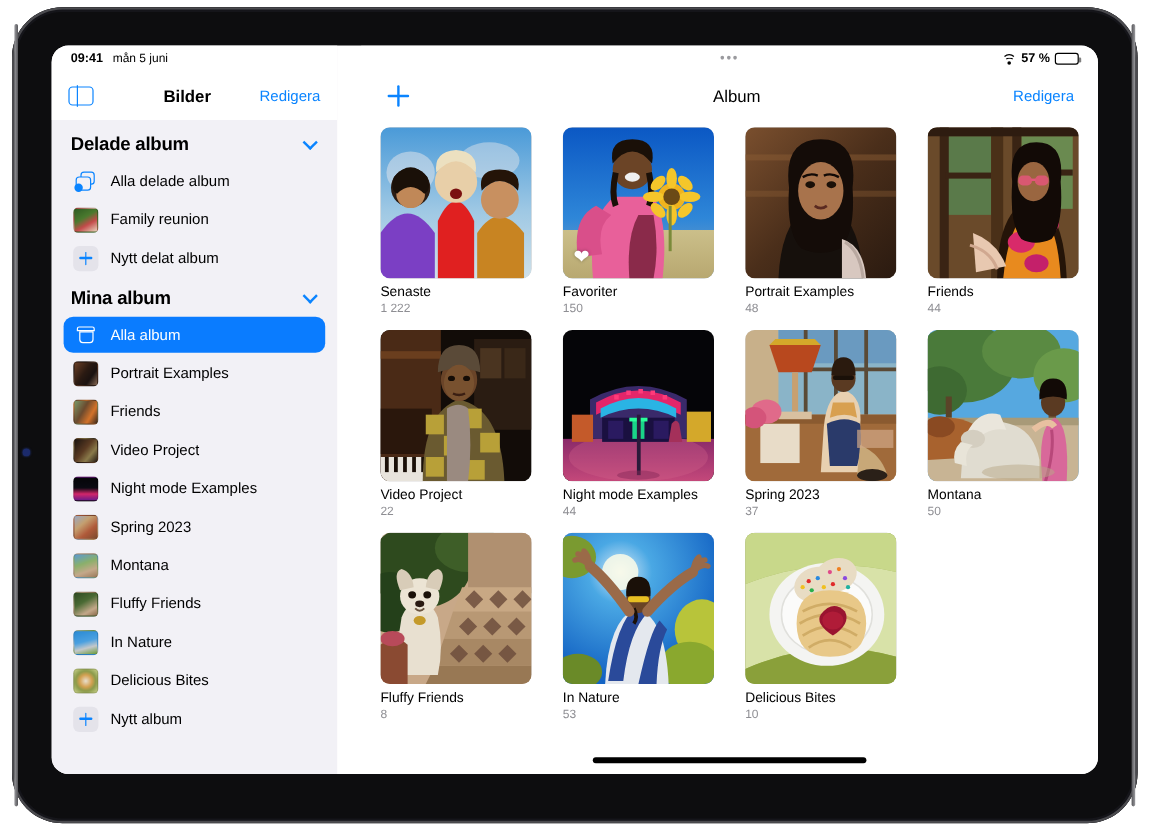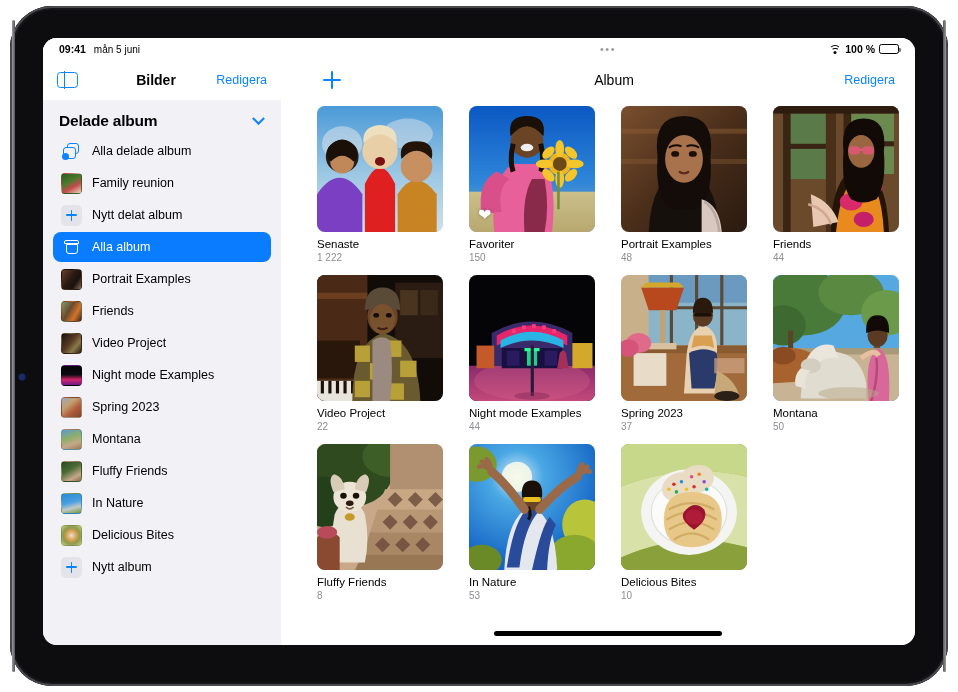--- a/index.html
+++ b/index.html
@@ -436,20 +436,24 @@
       <div class="nav-row">
         <span class="thumb" style="background-image:linear-gradient(150deg,#2e5a22 0%,#4a7a2e 40%,#c44a4a 65%,#e8d8c0 100%);"></span>
         <span class="label">Family reunion</span>
       </div>
 
       <div class="nav-row">
         <span class="plus-tile"></span>
         <span class="label">Nytt delat album</span>
       </div>
 
+      <div class="section-header">
+        <span class="title">Mina album</span>
+        <span class="chevron-down"></span>
+      </div>
 
       <div class="nav-row selected">
         <span class="album-icon" style="color:#fff;">
           <span class="lid"></span>
             <span class="body"></span>
         </span>
         <span class="label">Alla album</span>
       </div>
 
       <div class="nav-row">
@@ -508,21 +512,21 @@
   <div id="main">
 
     <div id="status-right">
       <div id="multitask-dots">•••</div>
       <div class="right-group">
         <span class="wifi-icon">
           <span class="a1"></span>
             <span class="a2"></span>
             <span class="a3"></span>
         </span>
-        <span>100 %</span>
+        <span>57 %</span>
         <span class="battery-icon"><span class="fill"></span></span>
       </div>
     </div>
 
     <div id="main-header">
       <div id="add-album-button"></div>
       <div id="main-title">Album</div>
       <div id="main-edit">Redigera</div>
     </div>
 

